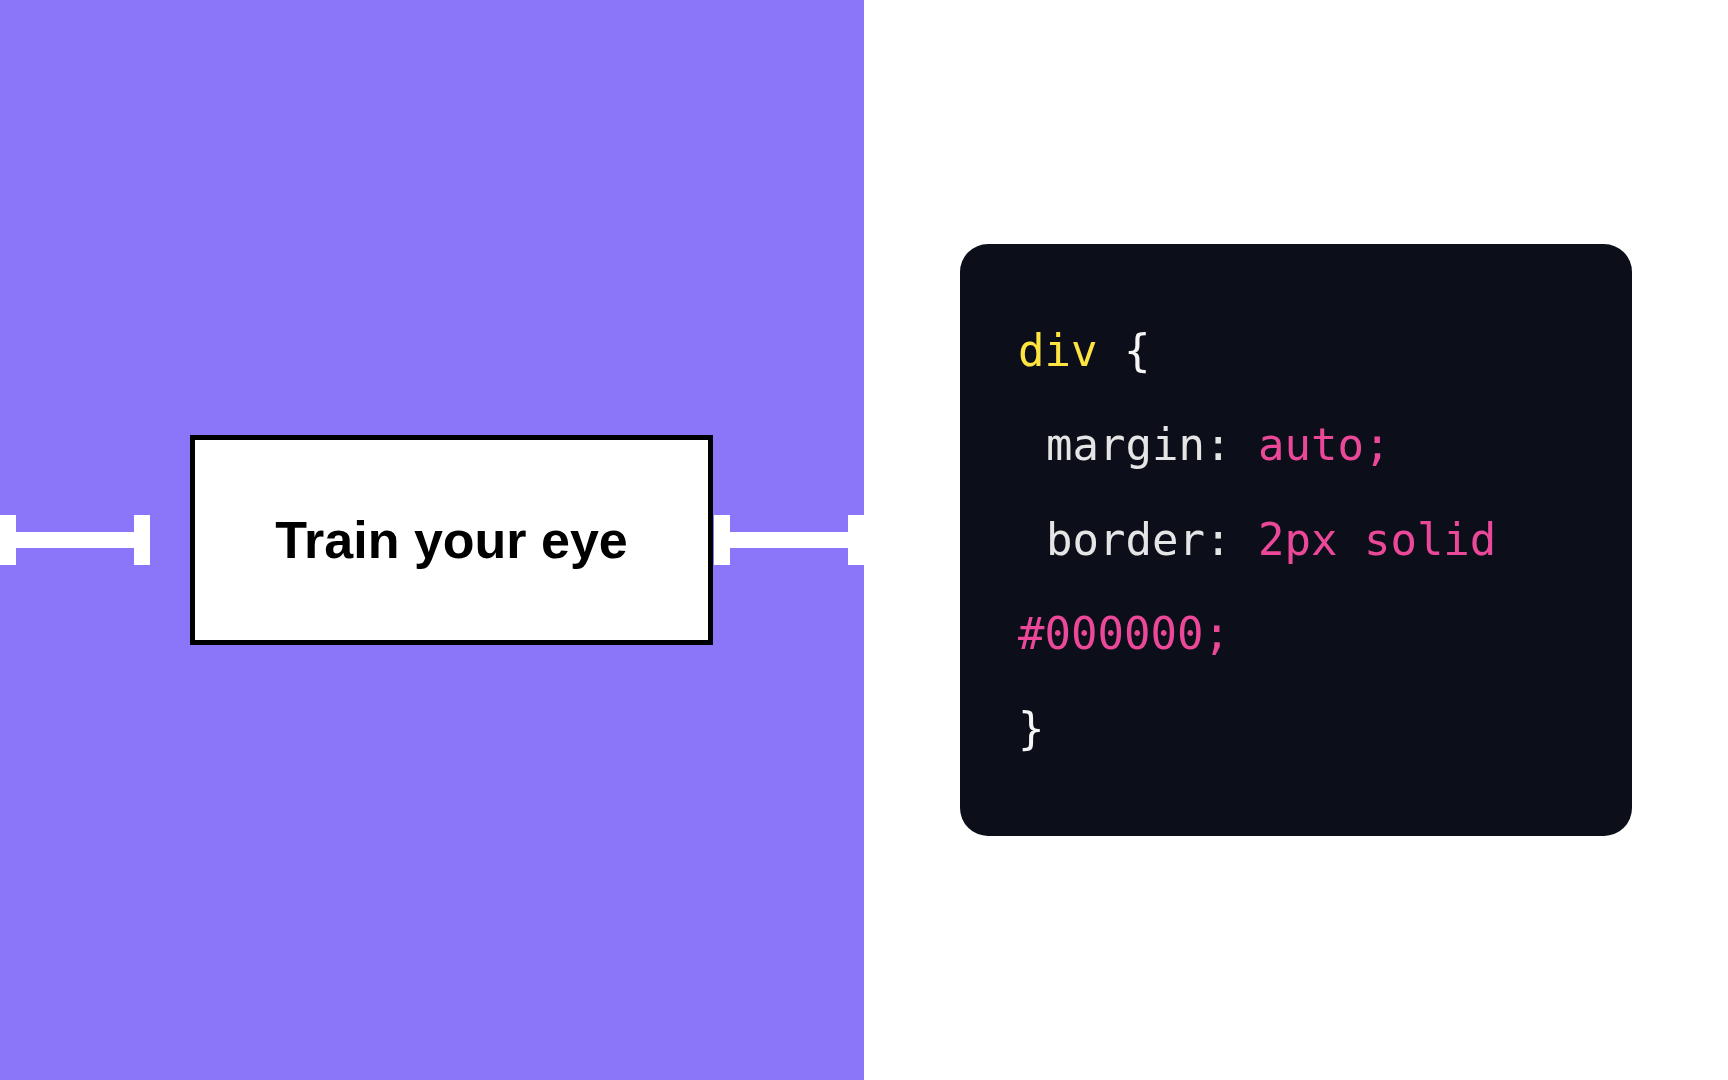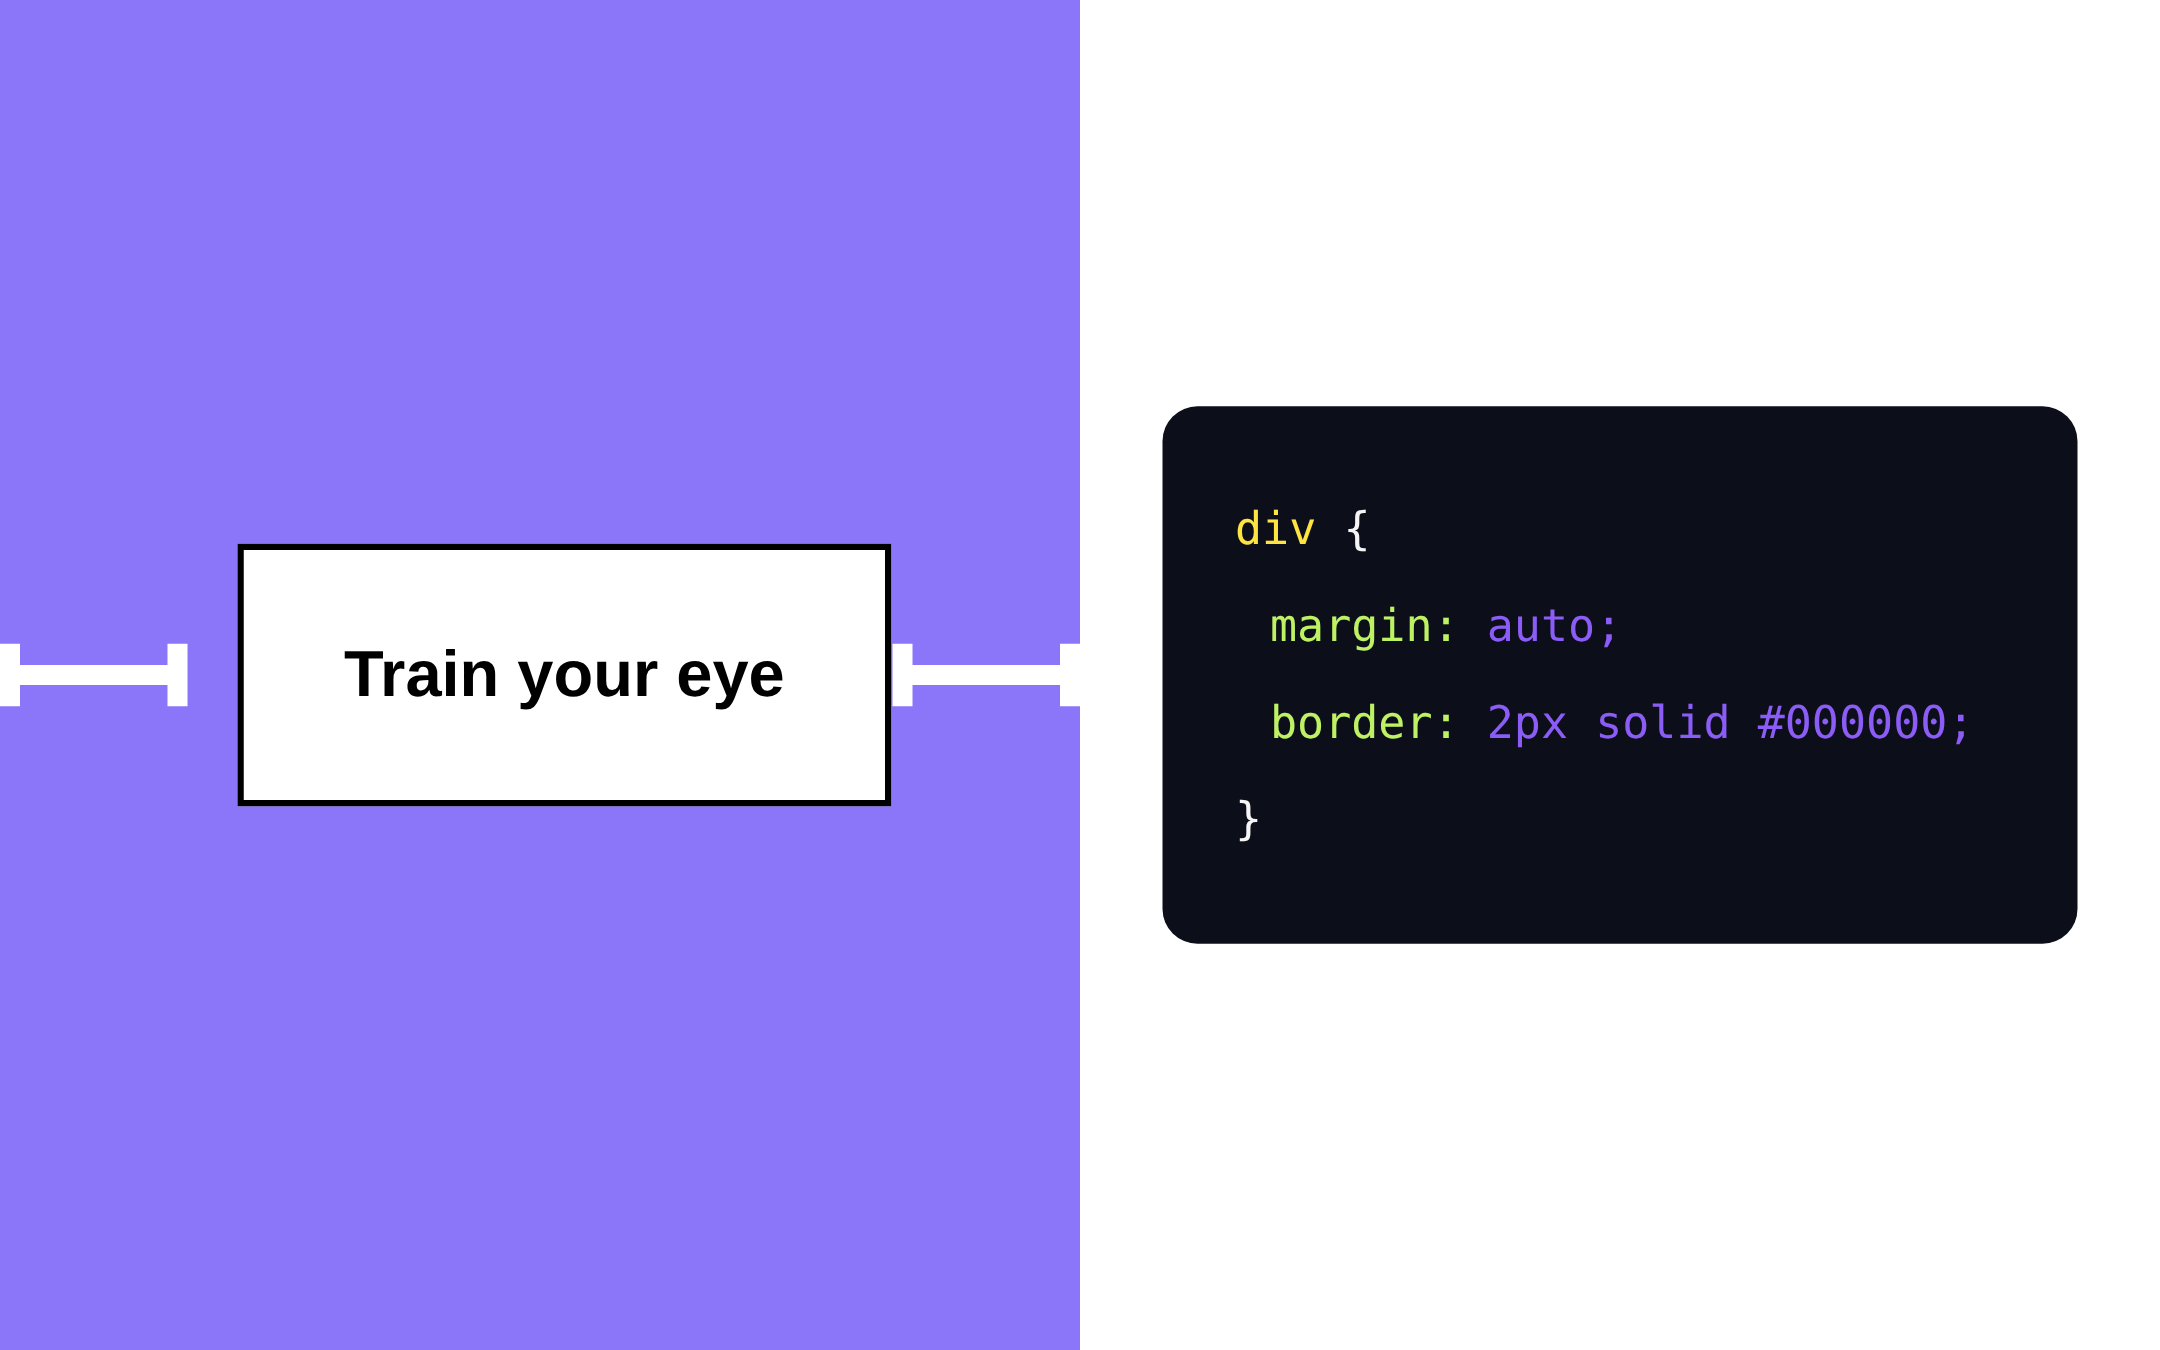--- a/index.html
+++ b/index.html
@@ -86,36 +86,36 @@
       background: #ffffff;
       display: flex;
       align-items: center;
       justify-content: center;
     }
 
     .code-block {
       background: #0C0F1A;
       border-radius: 28px;
       padding: 60px 58px;
-      width: 732px;
+      width: 672px;
       font-family: "SF Mono", "Menlo", "Consolas", monospace;
-      font-size: 36px;
+      font-size: 44px;
       line-height: 2.15;
       font-weight: 500;
     }
 
     .code-line {
       white-space: pre-wrap;
       word-break: break-word;
     }
 
     .tok-selector { color: #FEE440; }
     .tok-brace { color: #F5F5F5; }
-    .tok-property { color: #bef264; }
-    .tok-value { color: #8b5cf6; margin-top: 40px; }
+    .tok-property { color: #e5e5e5; }
+    .tok-value { color: #ec4899; margin-top: 40px; }
     .indent { display: inline-block; width: 28px; }
   </style>
 </head>
 <body>
 
 <div class="left-panel">
   <div class="margin-line left"></div>
   <div class="margin-cap left-start"></div>
   <div class="margin-cap left-end"></div>
 

